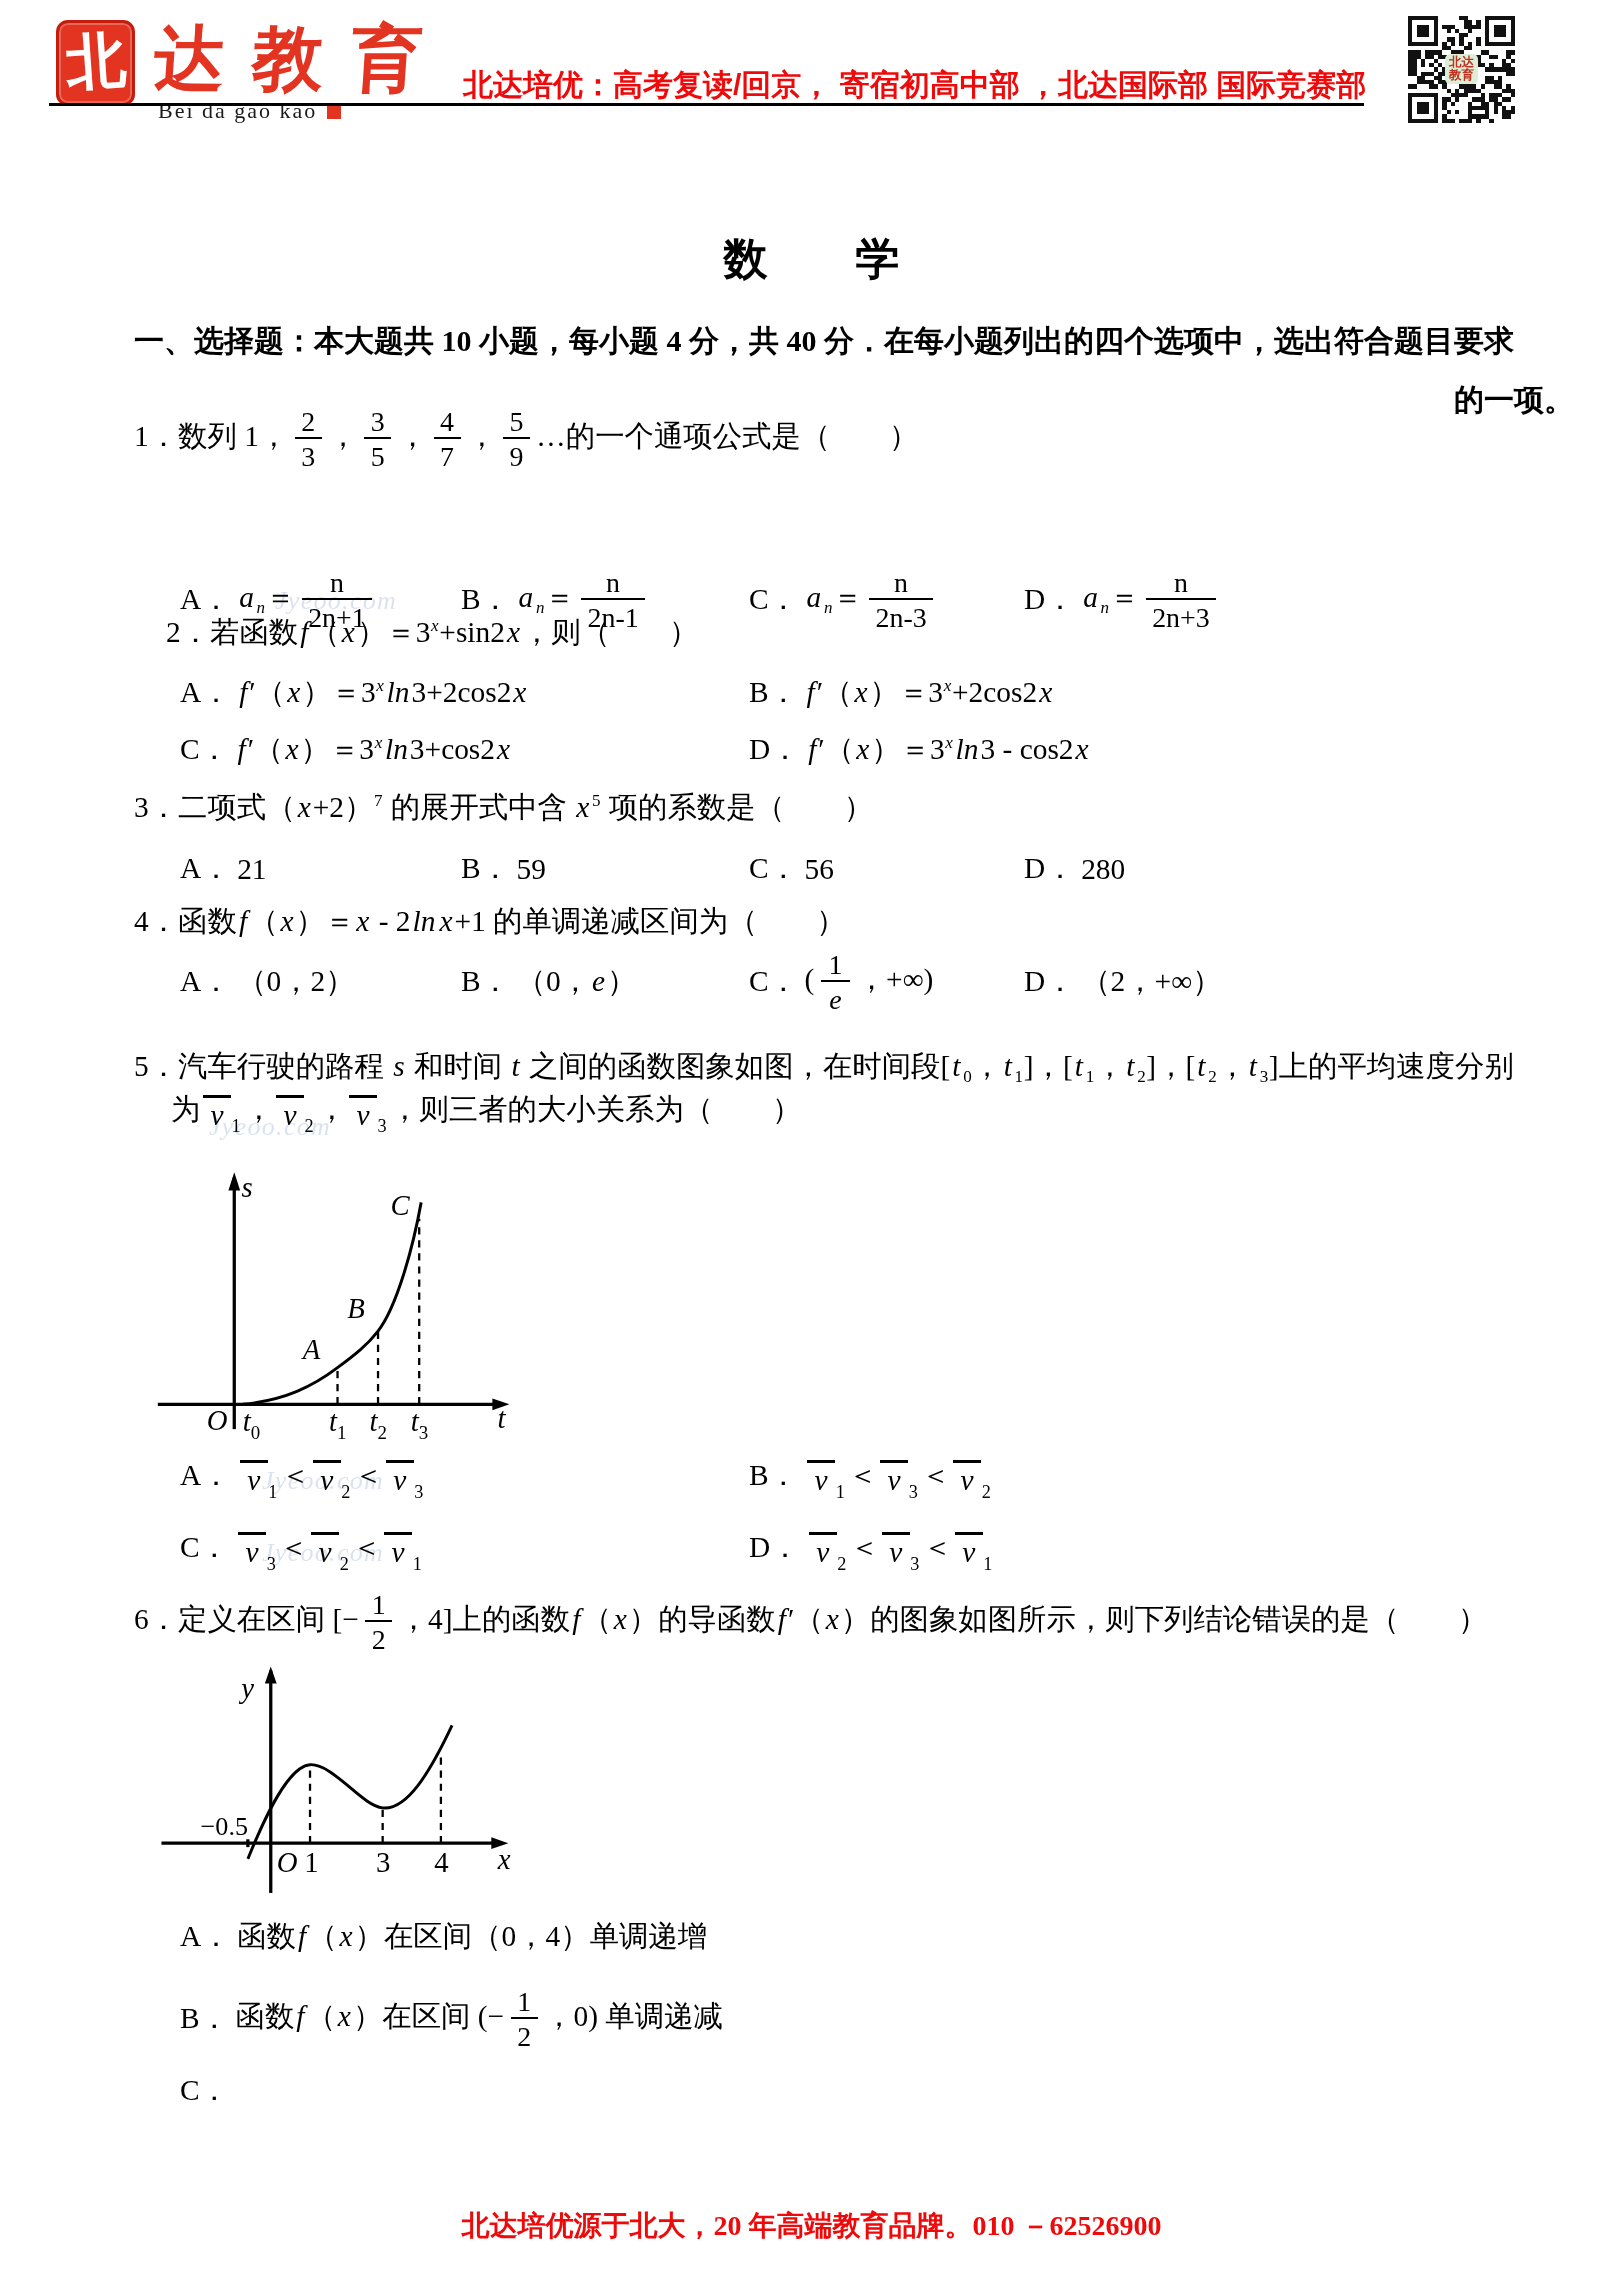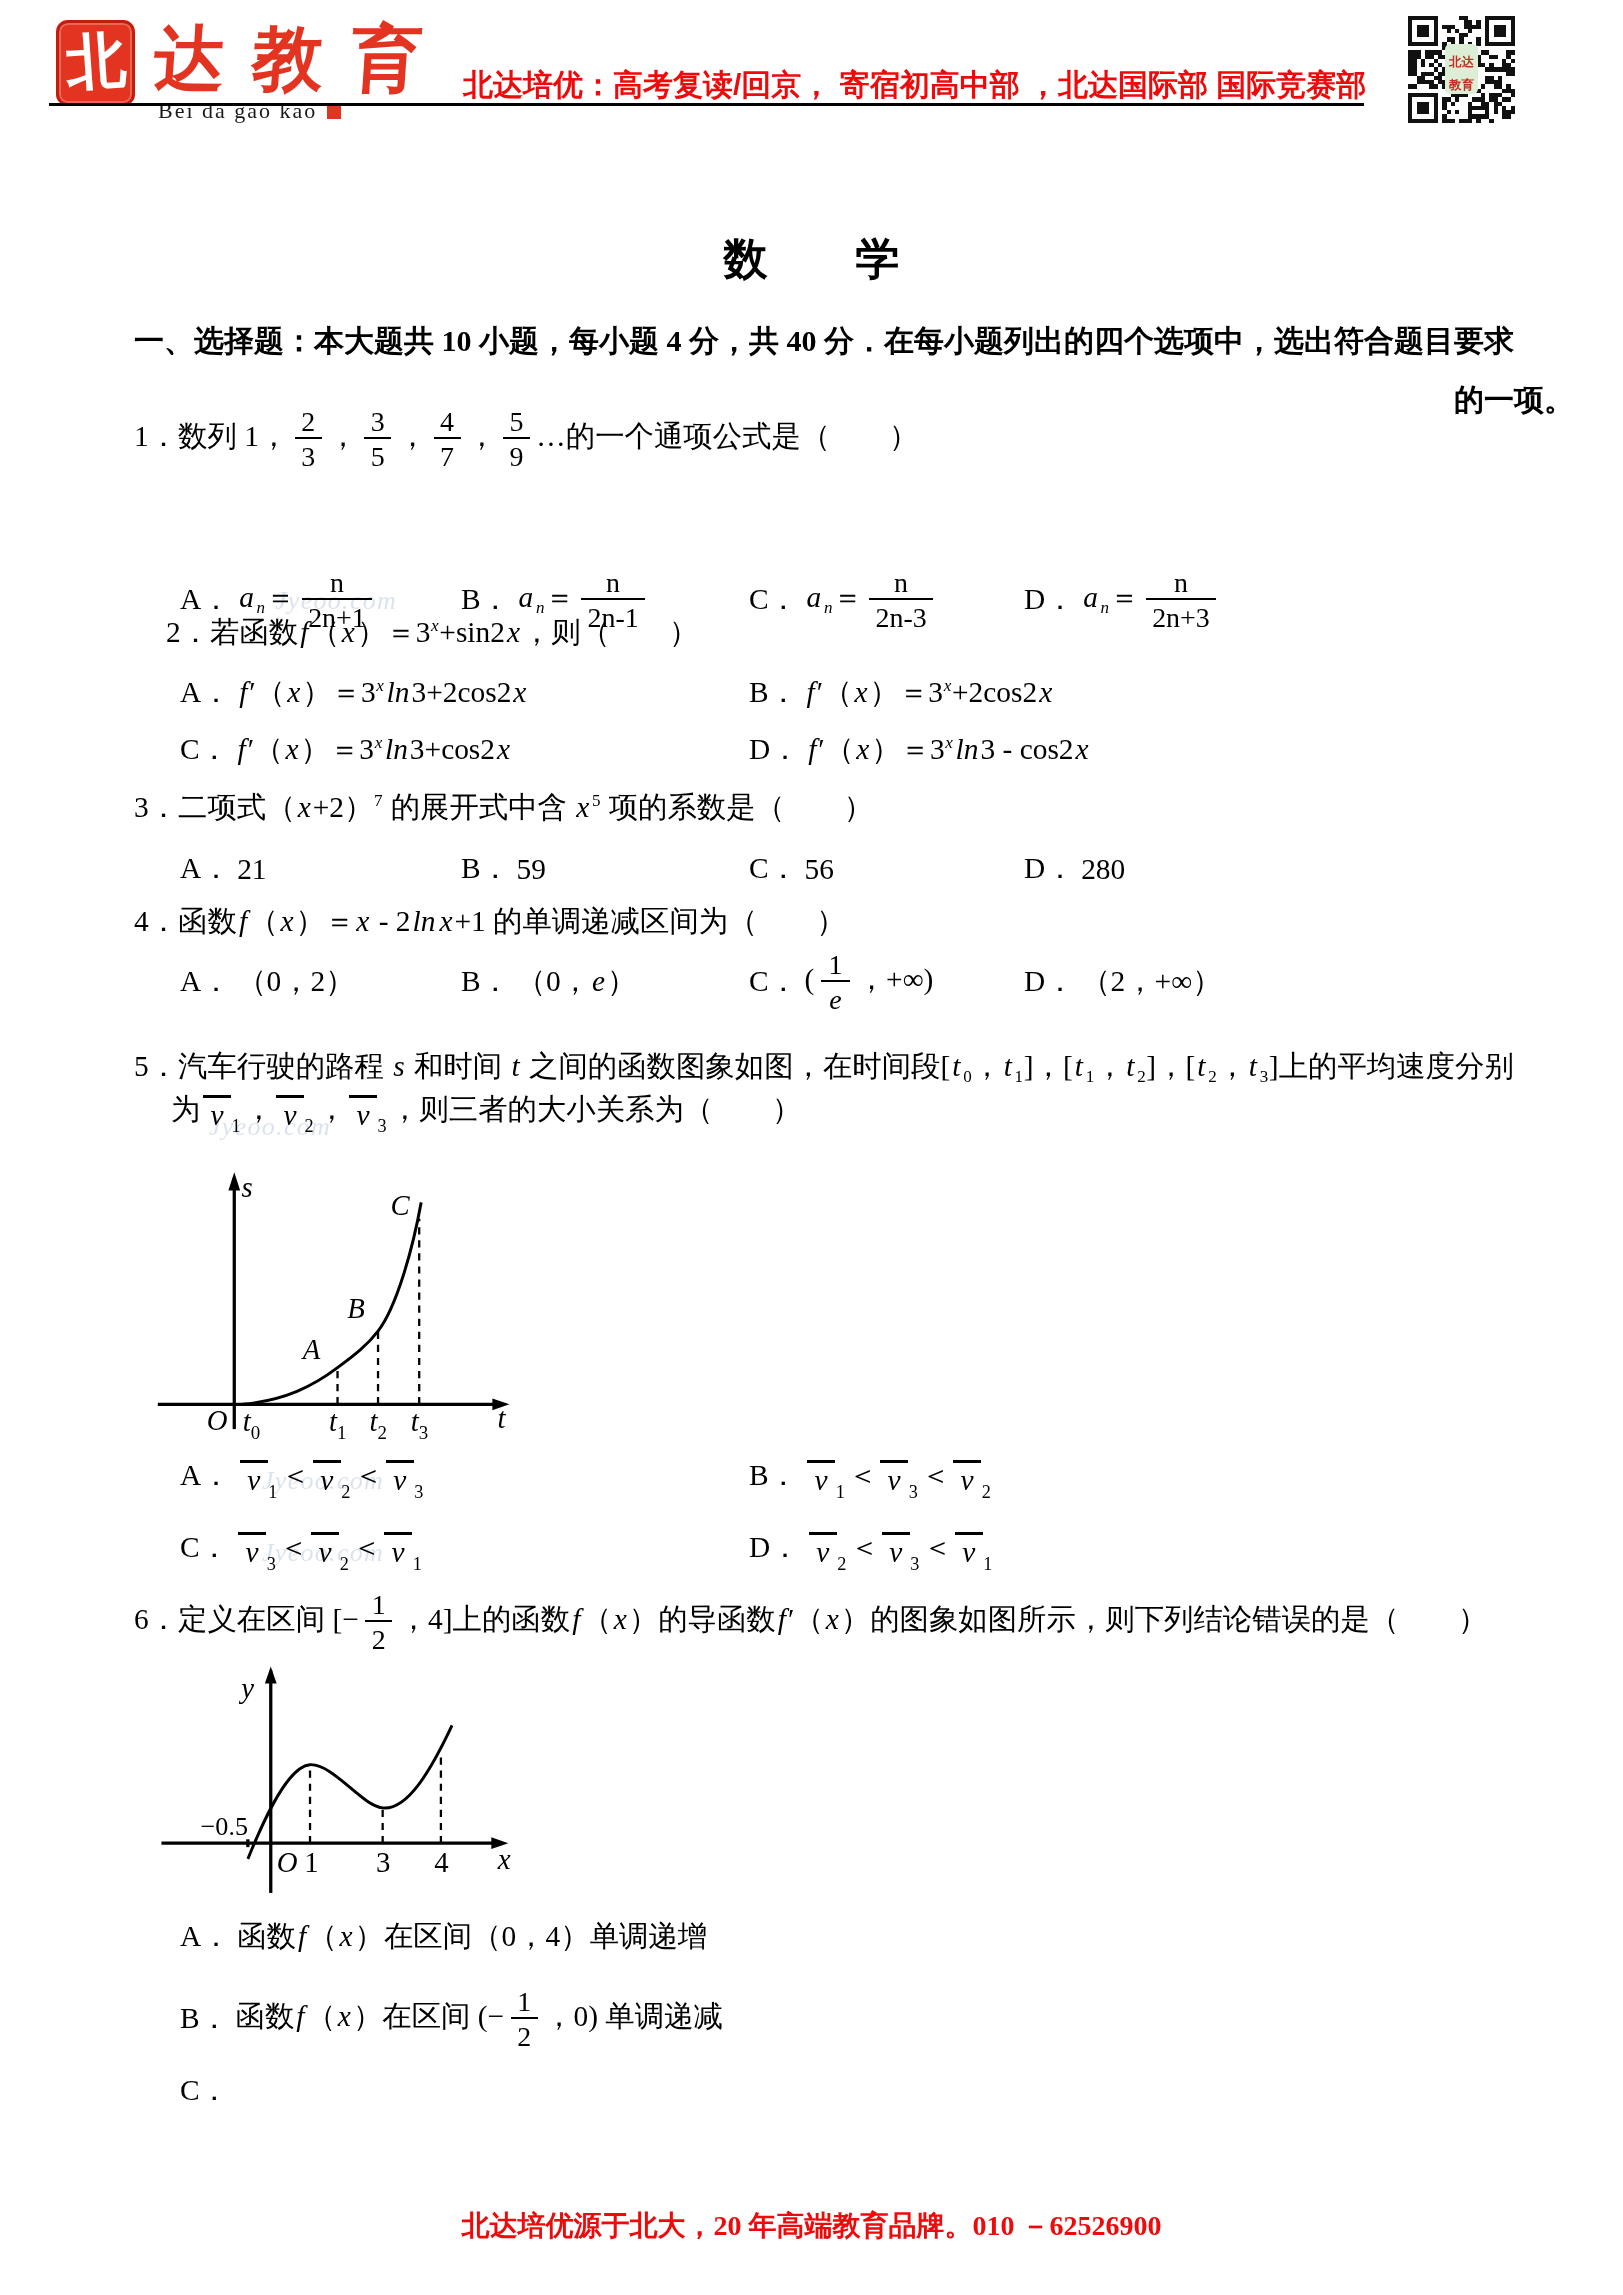--- a/index.html
+++ b/index.html
@@ -14,21 +14,21 @@
         letter-spacing:27.5px;transform:skewX(-4deg);font-family:"Liberation Serif","DejaVu Serif",serif;}
   .logo-sub{position:absolute;left:158px;top:98px;font-size:22px;color:#1a1a1a;letter-spacing:2px;}
   .logo-sub .sq{display:inline-block;width:14.4px;height:14.4px;background:#e23420;margin-left:9.2px;vertical-align:-1.3px;}
   .tagline{position:absolute;left:463px;top:65px;width:916px;font-size:30px;font-weight:bold;color:#ee0a0a;
         font-family:"Liberation Sans",sans-serif;white-space:nowrap;}
   .divider{position:absolute;left:49px;top:103px;width:1315px;height:3.3px;background:#000;}
   .qr{position:absolute;left:1408px;top:15.7px;width:107px;height:107px;}
   .qr svg{width:100%;height:100%;}
   .qr-center{position:absolute;left:50%;top:50%;transform:translate(-50%,-50%);
         background:#dcefd6;border-radius:5.2px;padding:2px 4.6px;text-align:center;line-height:1.05;}
-  .qr-center div{color:#c03122;font-size:12.4px;font-weight:bold;margin-top:10px;}
+  .qr-center div{color:#c03122;font-size:12.4px;font-weight:bold;}
   
   .title{position:absolute;left:0;top:126px;width:100%;text-align:center;font-size:44px;font-weight:bold;
         font-family:"Liberation Sans","DejaVu Sans",sans-serif;letter-spacing:2.6px;}
   .subtitle{position:absolute;left:0;top:230px;width:100%;text-align:center;font-size:44px;font-weight:bold;
         font-family:"Liberation Sans","DejaVu Sans",sans-serif;}
   .instr{position:absolute;left:134px;width:1440px;font-size:30px;font-weight:bold;white-space:nowrap;}
   
   .stem{position:absolute;font-size:29.4px;line-height:1.25;white-space:nowrap;}
   .optcell{position:absolute;display:flex;align-items:center;white-space:nowrap;font-size:29.4px;}
   .opt-label{margin-right:6.5px;}

